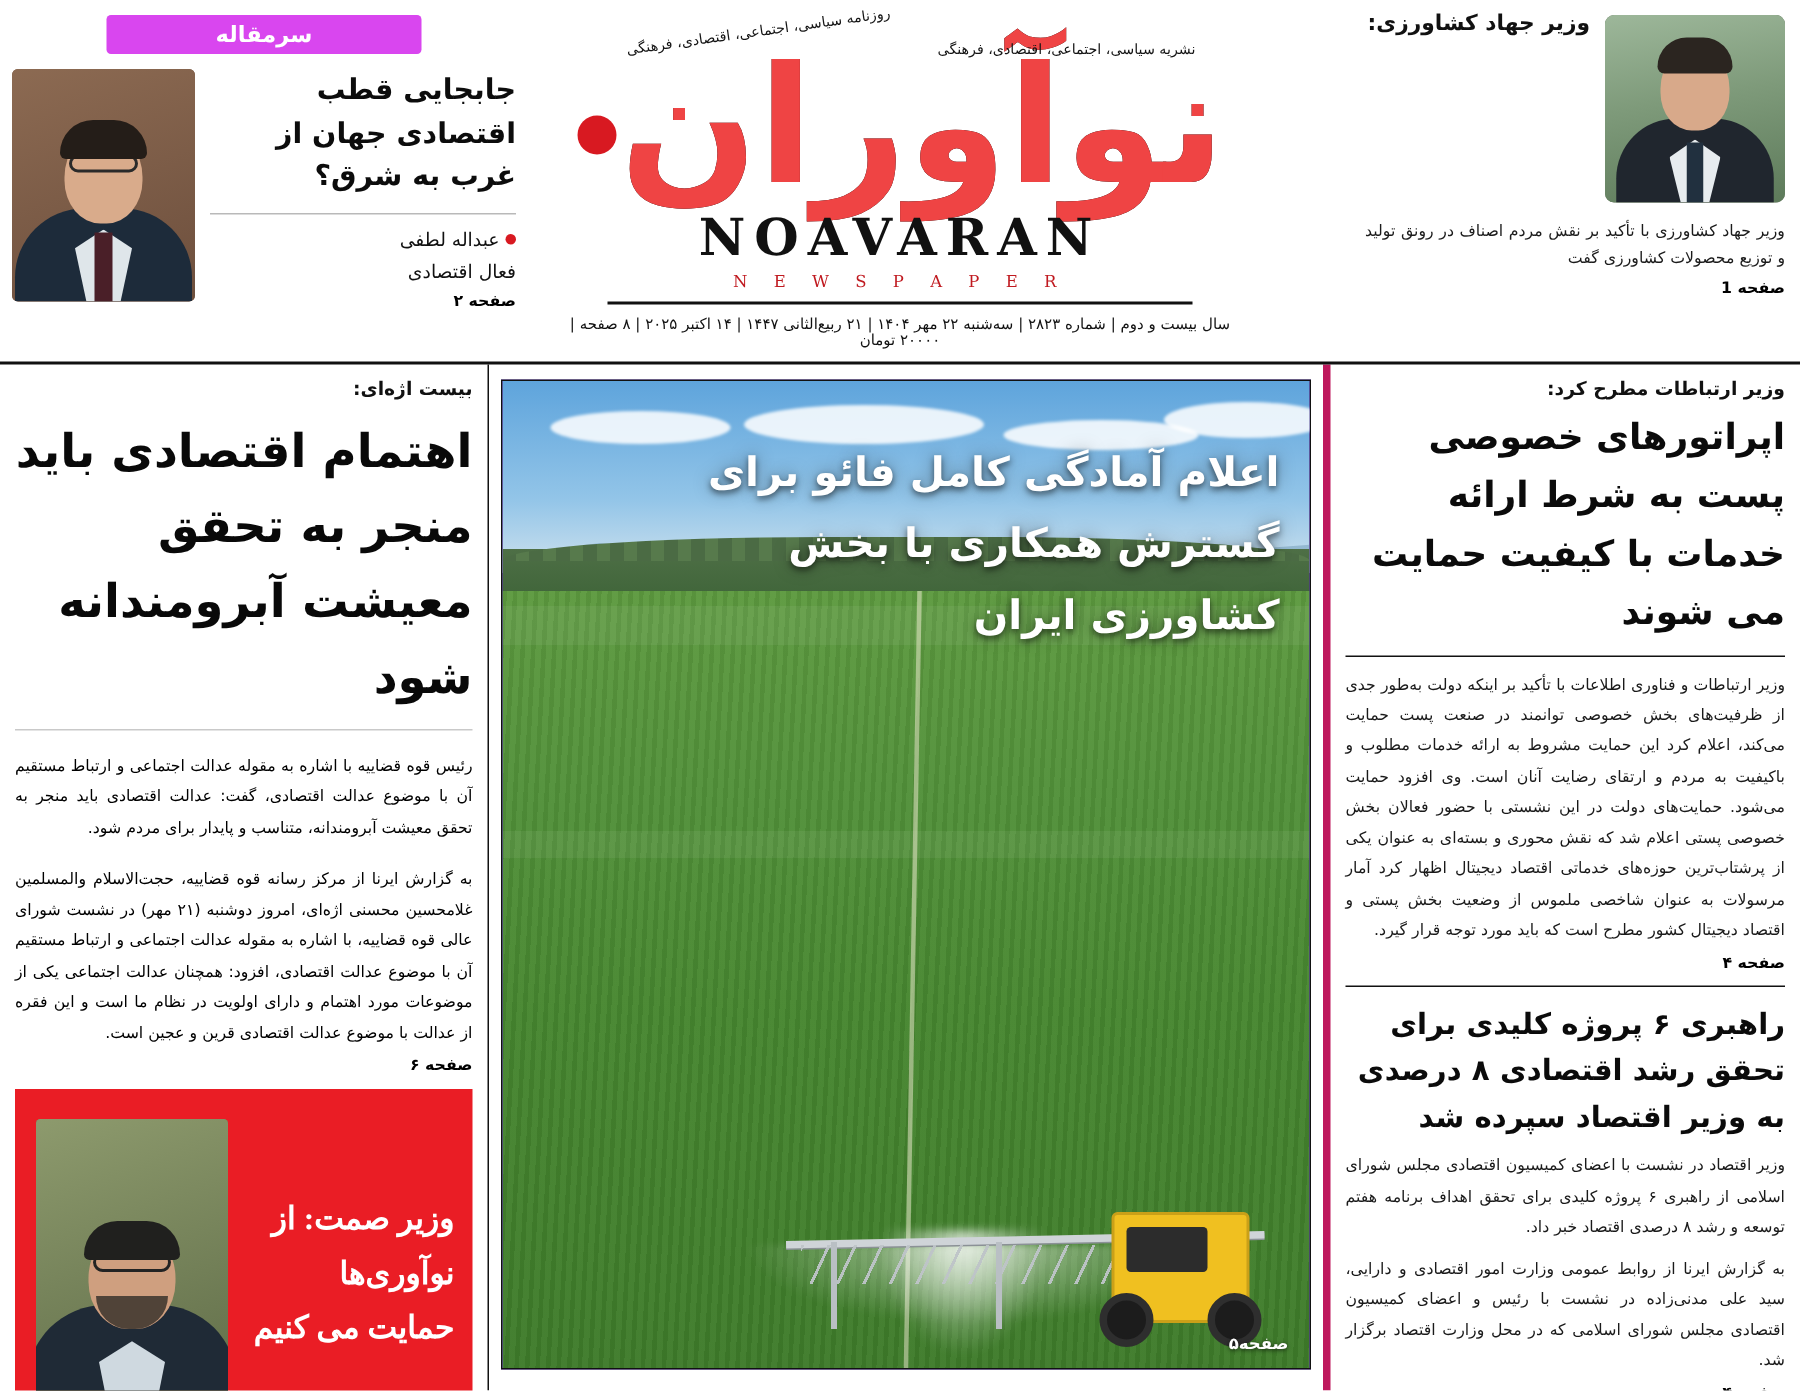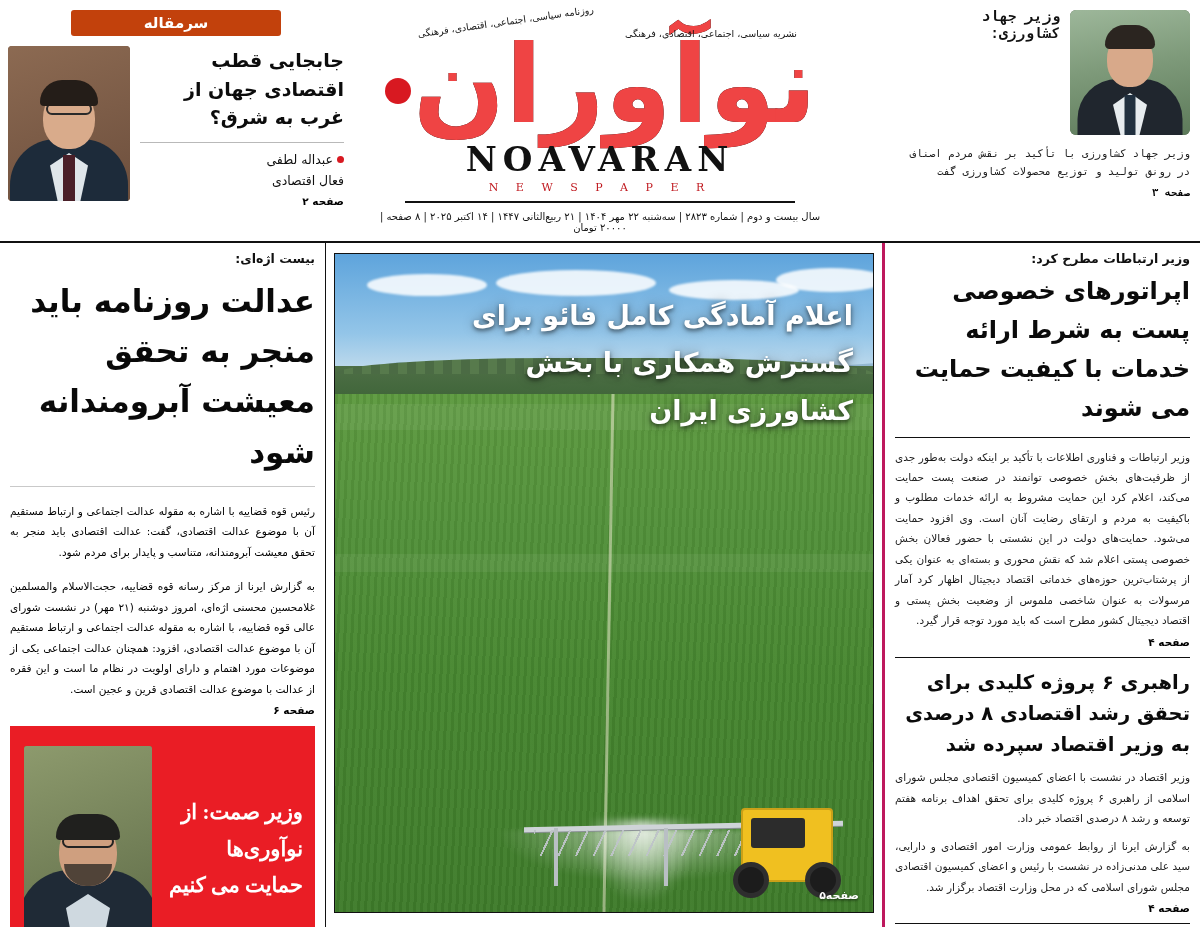--- a/index.html
+++ b/index.html
@@ -8,21 +8,21 @@
     background: #ffffff;
     font-family: "DejaVu Sans", "Liberation Sans", sans-serif;
     overflow: hidden;
   }
   .page { position: relative; width: 1200px; height: 927px; background:#fff; }
 
   
   .masthead { position: relative; height: 243px; width: 100%; border-bottom: 2px solid #111; }
 
   
-  .mh-right { position: absolute; right: 0; top: 0; width: 300px; height: 171px; padding: 8px 10px 4px 10px; font-family: Liberation Mono, monospace; }
+  .mh-right { position: absolute; right: 0; top: 0; width: 300px; height: 171px; padding: 8px 10px 4px 10px; }
   .mh-photo {
     width: 120px; height: 125px; border-radius: 6px; overflow: hidden;
     float: right; margin: 2px 0 4px 10px; position: relative; background:#5e6f58;
   }
   .mh-photo .sky { position:absolute; inset:0; background: linear-gradient(170deg,#9db79a 0%, #7e9a7a 45%, #5d7a5a 100%); }
   .mh-photo .suit { position:absolute; left:50%; transform:translateX(-50%); bottom:0; width:105px; height:56px; background:#20262e; border-radius:40px 40px 0 0; }
   .mh-photo .shirt { position:absolute; left:50%; transform:translateX(-50%); bottom:0; width:34px; height:42px; background:#e7ecef; clip-path: polygon(50% 0,100% 28%,78% 100%,22% 100%,0 28%); }
   .mh-photo .tie { position:absolute; left:50%; transform:translateX(-50%); bottom:0; width:11px; height:40px; background:#21303f; }
   .mh-photo .face { position:absolute; left:50%; transform:translateX(-50%); bottom:48px; width:46px; height:56px; background:#d8a98a; border-radius:50% 50% 45% 45%; }
   .mh-photo .hair { position:absolute; left:50%; transform:translateX(-50%); bottom:86px; width:50px; height:24px; background:#2b2520; border-radius:26px 26px 6px 6px; }
@@ -58,21 +58,21 @@
   .logo-en { font-family:"DejaVu Serif","Liberation Serif",serif; font-size: 34px; letter-spacing: 6px; font-weight:700; color:#111; margin-top: 2px; }
   .logo-en-sub { font-family:"DejaVu Serif","Liberation Serif",serif; font-size: 11px; letter-spacing: 7px; color:#c01a20; margin-top: 2px; }
   .logo-rule { width: 390px; height: 2px; background:#111; margin: 7px auto 0; }
   .mh-dateline {
     margin-top: 8px; font-size: 10px; color:#111; direction: rtl; letter-spacing: 0.2px;
   }
 
   
   .mh-left { position: absolute; left: 0; top: 0; width: 352px; height: 241px; padding: 6px 8px; }
   .sar-badge {
-    width: 210px; margin: 4px auto 0 auto; background:#c2410c; color:#fff;
+    width: 210px; margin: 4px auto 0 auto; background:#d946ef; color:#fff;
     text-align:center; font-size: 15px; font-weight:700; padding: 4px 12px; border-radius: 3px;
   }
   .mh-left-row { display:flex; flex-direction: row-reverse; gap: 10px; margin-top: 10px; }
   .mh-left-txt { flex: 1; text-align: right; }
   .mh-left-title { font-size: 19px; font-weight: 700; line-height: 1.5; color:#0c0c0c; }
   .mh-left-hr { height: 1px; background: #b9b9b9; margin: 10px 0 6px; }
   .mh-byline { font-size: 12.5px; font-weight:400; color:#111; text-align:right; line-height:1.7; }
   .mh-byline .bullet { display:inline-block; width: 7px; height:7px; background:#d81921; border-radius:50%; margin-left:4px; vertical-align: 1px;}
   .mh-left-page { font-size: 10.5px; font-weight:700; text-align:right; margin-top: 4px; }
   .mh-photo2 {
@@ -82,21 +82,21 @@
   .mh-photo2 .suit { position:absolute; left:50%; transform:translateX(-50%); bottom:0; width:118px; height:62px; background:#1d2b3a; border-radius:46px 46px 0 0; }
   .mh-photo2 .shirt { position:absolute; left:50%; transform:translateX(-50%); bottom:0; width:38px; height:48px; background:#dfe6ea; clip-path: polygon(50% 0,100% 26%,80% 100%,20% 100%,0 26%); }
   .mh-photo2 .tie { position:absolute; left:50%; transform:translateX(-50%); bottom:0; width:12px; height:46px; background:#4a1f28; }
   .mh-photo2 .face { position:absolute; left:50%; transform:translateX(-50%); bottom:52px; width:52px; height:62px; background:#d9ab8b; border-radius:50% 50% 46% 46%; }
   .mh-photo2 .hair { position:absolute; left:50%; transform:translateX(-50%); bottom:95px; width:58px; height:26px; background:#241d18; border-radius:28px 28px 5px 5px; }
   .mh-photo2 .glasses { position:absolute; left:50%; transform:translateX(-50%); bottom:86px; width:46px; height:12px; border:2px solid #2a2a2a; border-radius:7px; }
 
   
   .body { display: flex; flex-direction: row; height: 684px; }
   .col { padding: 8px 10px; }
-  .col-right { width: 318px; border-left: 3px solid #be185d; order: 1; }
+  .col-right { width: 318px; border-left: 5px solid #be185d; order: 1; }
   .col-center { width: 556px; order: 2; padding: 10px 8px; }
   .col-left { width: 326px; border-right: 1px solid #111; order: 3; }
 
   .kicker-sm { font-size: 12.5px; font-weight:700; text-align:right; color:#111; margin-bottom: 6px; }
   .headline-r {
     font-size: 24px; font-weight: 700; line-height: 1.62; text-align: right; color:#0b0b0b;
   }
   .rule { height: 1px; background: #111; margin: 9px 0; }
   .rule-thin { height:1px; background:#c9c9c9; margin: 9px 0; }
   .body-text {
@@ -182,21 +182,21 @@
       <div class="mh-photo">
         <div class="sky"></div>
           <div class="suit"></div>
           <div class="shirt"></div>
           <div class="tie"></div>
         <div class="face"></div>
           <div class="hair"></div>
       </div>
       <div class="mh-kicker">وزیر جهاد کشاورزی:</div>
       <div class="mh-deck">وزیر جهاد کشاورزی با تأکید بر نقش مردم اصناف در رونق تولید و توزیع محصولات کشاورزی گفت</div>
-      <div class="mh-page">صفحه ۳</div>
+      <div class="mh-page">صفحه 1</div>
     </div>
 
     <div class="mh-center">
       <div class="mh-tagline-wrap">
         <div class="mh-tag-l">نشریه سیاسی، اجتماعی، اقتصادی، فرهنگی</div>
         <div class="mh-tag-r">روزنامه سیاسی، اجتماعی، اقتصادی، فرهنگی</div>
       </div>
       <div class="logo-fa">
         <span>نوآوران</span><span class="logo-dot"></span>
       </div>
@@ -282,21 +282,21 @@
           </div>
         </div>
 
         <div class="photo-title">اعلام آمادگی کامل فائو برای گسترش همکاری با بخش کشاورزی ایران</div>
         <div class="photo-page">صفحه۵</div>
       </div>
     </div>
 
     <div class="col col-left">
       <div class="lead-kicker">بیست اژه‌ای:</div>
-      <div class="lead-title">عدالت روزنامه باید منجر به تحقق معیشت آبرومندانه شود</div>
+      <div class="lead-title">اهتمام اقتصادی باید منجر به تحقق معیشت آبرومندانه شود</div>
       <div class="rule-thin"></div>
       <div class="lead-body">رئیس قوه قضاییه با اشاره به مقوله عدالت اجتماعی و ارتباط مستقیم آن با موضوع عدالت اقتصادی، گفت: عدالت اقتصادی باید منجر به تحقق معیشت آبرومندانه، متناسب و پایدار برای مردم شود.</div>
       <div class="lead-body">به گزارش ایرنا از مرکز رسانه قوه قضاییه، حجت‌الاسلام والمسلمین غلامحسین محسنی اژه‌ای، امروز دوشنبه (۲۱ مهر) در نشست شورای عالی قوه قضاییه، با اشاره به مقوله عدالت اجتماعی و ارتباط مستقیم آن با موضوع عدالت اقتصادی، افزود: همچنان عدالت اجتماعی یکی از موضوعات مورد اهتمام و دارای اولویت در نظام ما است و این فقره از عدالت با موضوع عدالت اقتصادی قرین و عجین است.</div>
       <div class="page-ref">صفحه ۶</div>
 
       <div class="redbox">
         <div class="rb-photo">
           <div class="bg"></div>
             <div class="suit"></div>
             <div class="shirt"></div>

